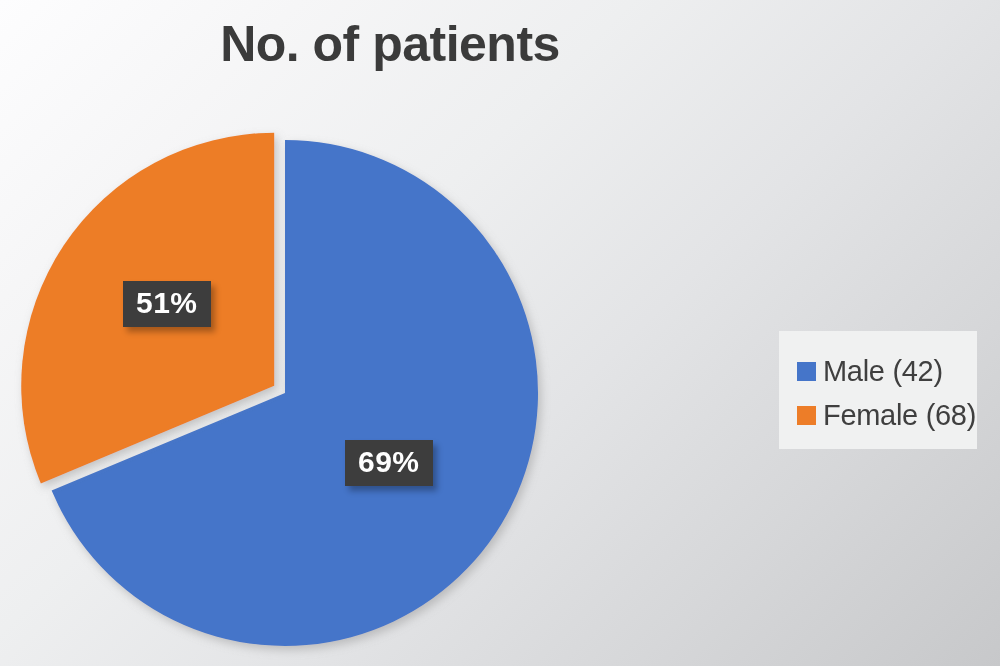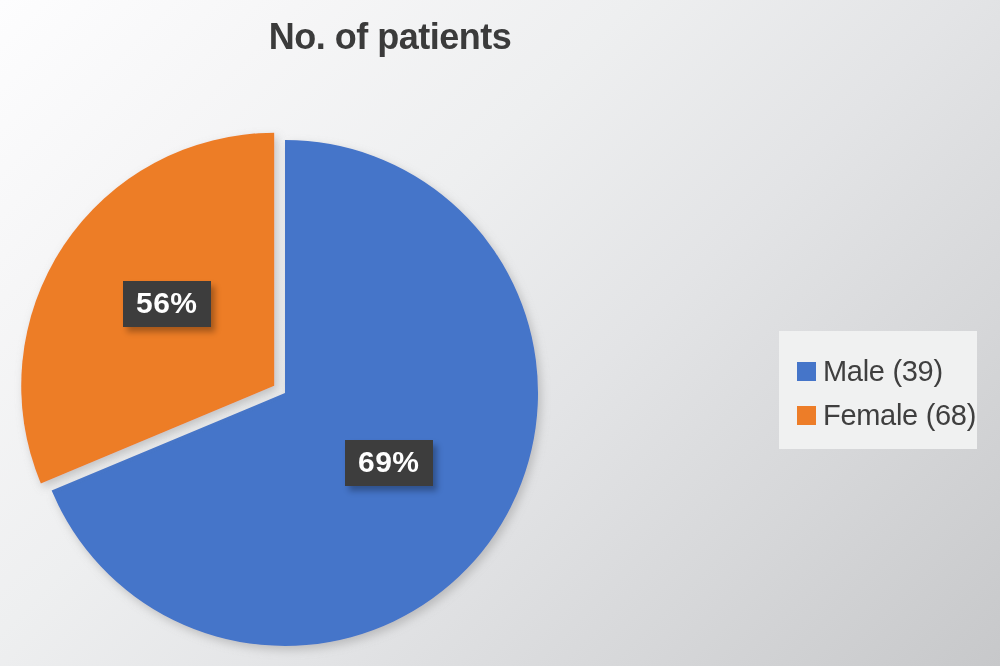--- a/index.html
+++ b/index.html
@@ -28,21 +28,21 @@
     overflow: hidden;
   }
 
   
   #chart-title {
     position: absolute;
     left: 0;
     top: 18px;
     width: 780px;
     text-align: center;
-    font-size: 36px;
+    font-size: 50px;
     font-weight: bold;
     color: #3b3b3b;
     letter-spacing: -0.5px;
     line-height: 1.05;
     white-space: nowrap;
   }
 
   
   #pie-area {
     position: absolute;
@@ -117,29 +117,29 @@
           <feDropShadow dx="3" dy="4" stdDeviation="5" flood-color="#8a8a8a" flood-opacity="0.45"></feDropShadow>
         </filter>
       </defs>
 
       <path id="slice-male" filter="url(#pieShadow)" d="M 285 297 L 285.0 44.0 A 253 253 0 1 1 51.6 394.6 Z" fill="#4575c9"></path>
 
       <path id="slice-female" filter="url(#pieShadow)" transform="translate(-10.8,-7.2)" d="M 285 297 L 51.6 394.6 A 253 253 0 0 1 285.0 44.0 Z" fill="#ed7d28"></path>
     </svg>
   </div>
 
-  <div class="data-label" id="label-female">56%</div>
+  <div class="data-label" id="label-female">51%</div>
 
   <div class="data-label" id="label-male">69%</div>
 
   <div id="legend" style="background-color: rgb(240, 241, 241);">
 
     <div class="legend-item">
       <span class="legend-swatch" id="swatch-male" style="background-color: rgb(69, 117, 201);"></span>
-      <span class="legend-label">Male (39)</span>
+      <span class="legend-label">Male (42)</span>
     </div>
 
     <div class="legend-item">
       <span class="legend-swatch" id="swatch-female" style="background-color: rgb(237, 125, 40);"></span>
       <span class="legend-label">Female (68)</span>
     </div>
 
   </div>
 
 </div>

